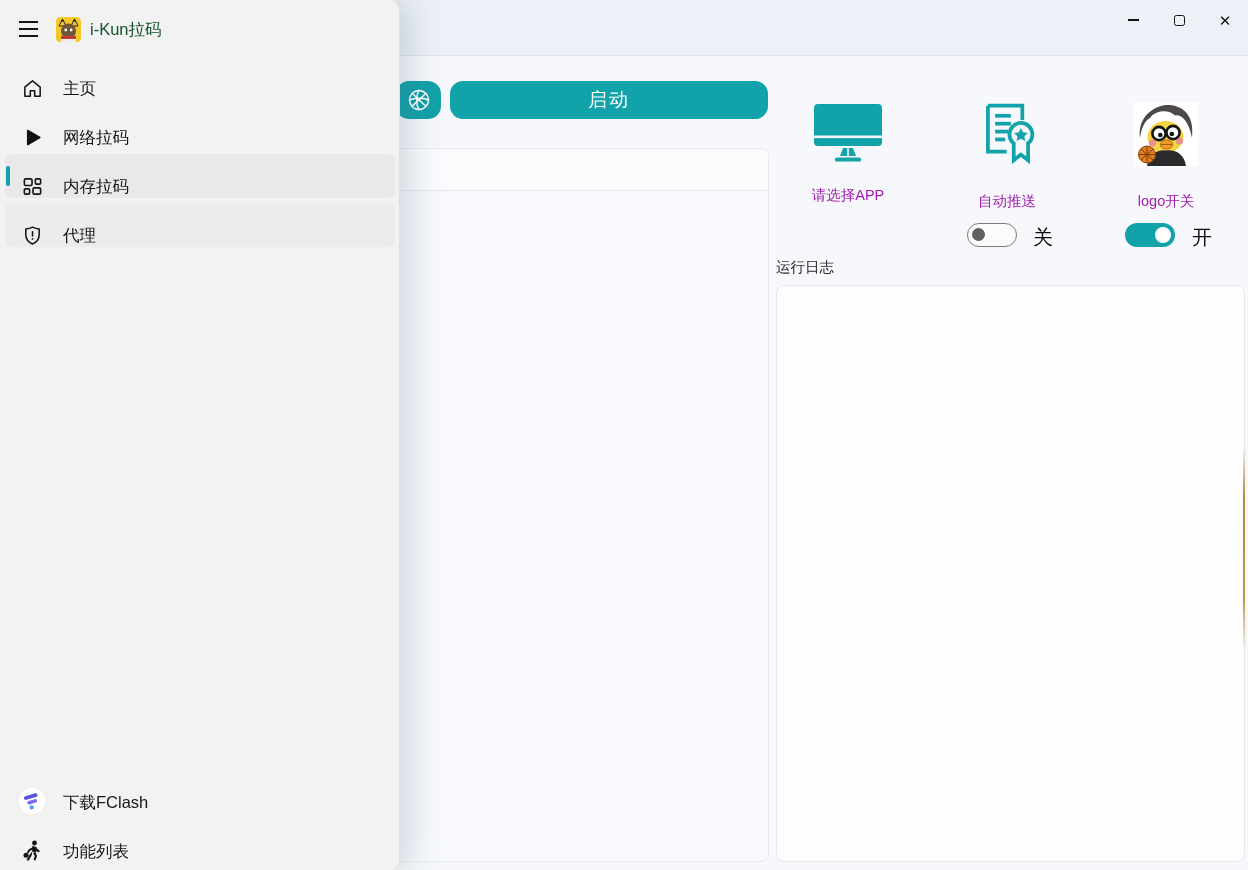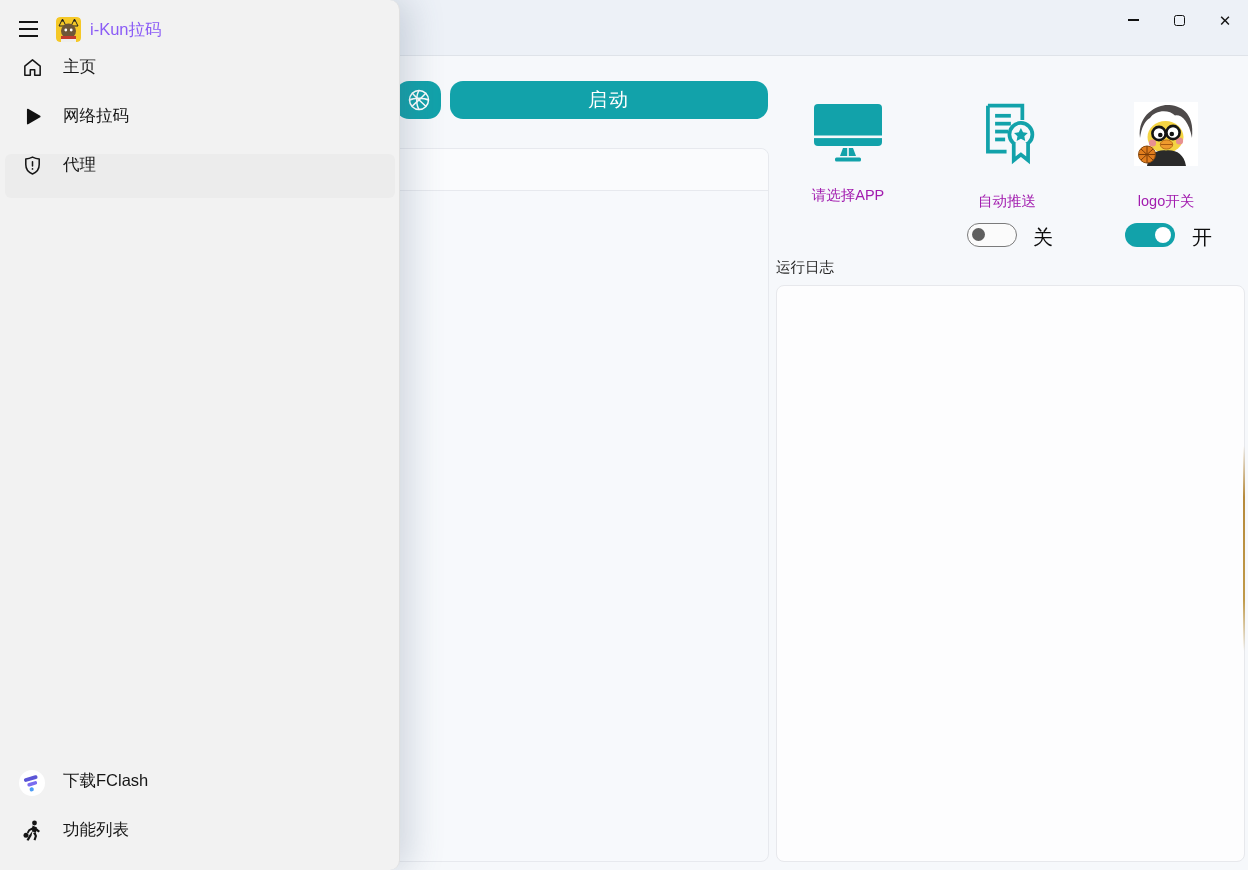--- a/index.html
+++ b/index.html
@@ -59,24 +59,24 @@
               background:linear-gradient(to bottom, rgba(192,154,74,0), #b68a3c 25%, #c09a4a 75%, rgba(192,154,74,0)); }
 
   
   .sidebar { position:absolute; left:0; top:0; width:400px; height:870px; background:#f2f2f2;
              border-right:1px solid #e0e0e0; border-radius:0 10px 10px 0;
              box-shadow:10px 0 34px rgba(70,90,120,.22); z-index:10; }
   .hamburger { position:absolute; left:16px; top:14px; width:30px; height:30px; display:flex;
                flex-direction:column; justify-content:center; gap:5px; cursor:pointer; }
   .hamburger span { display:block; width:19px; height:1.8px; background:#141414; margin-left:3px; }
   .app-logo { position:absolute; left:56px; top:17px; width:25px; height:25px; border-radius:4px; overflow:hidden; }
-  .app-title { position:absolute; left:90px; top:19px; font-size:16.5px; color:#8b5cf6; }
+  .app-title { position:absolute; left:90px; top:19px; font-size:16.5px; color:#14532d; }
 
   .nav { position:absolute; left:5px; top:56px; width:390px; display:flex; flex-direction:column; gap:5px; }
-  .nav-item { position:relative; height:44px; border-radius:6px; display:flex; align-items:flex-start;
+  .nav-item { position:relative; height:44px; border-radius:6px; display:flex; align-items:flex-end;
               padding-left:14px; cursor:pointer; }
   .nav-item .ic { width:26px; display:flex; justify-content:center; }
   .nav-item .lbl { margin-left:18px; font-size:16.5px; color:#161616; }
   .nav-item.selected { background:#e9e9e9; }
   .nav-item.hover { background:#ececec; }
   .sel-bar { position:absolute; left:1px; top:12px; width:3.5px; height:20px; border-radius:2px; background:#12a2aa; }
 
   .nav-bottom { position:absolute; left:5px; bottom:7px; width:390px; display:flex; flex-direction:column; gap:5px; }
 </style>
 </head>
@@ -209,20 +209,32 @@
         <span class="lbl">主页</span>
       </div>
       <div class="nav-item">
         <span class="ic">
           <svg width="23" height="23" viewBox="0 0 24 24">
               <path d="M7 4.6 L19.6 12 L7 19.4 Z" fill="#111" stroke="#111" stroke-width="1.6" stroke-linejoin="round"></path>
             </svg>
         </span>
         <span class="lbl">网络拉码</span>
       </div>
+      <div class="nav-item selected">
+        <span class="sel-bar"></span>
+        <span class="ic">
+          <svg width="23" height="23" viewBox="0 0 24 24" fill="none" stroke="#161616" stroke-width="1.7" stroke-linejoin="round">
+            <rect x="3.5" y="4" width="8" height="7" rx="1.5"></rect>
+            <rect x="15" y="4" width="5.5" height="5.5" rx="1.2"></rect>
+            <rect x="3.5" y="14.5" width="5.5" height="5.5" rx="1.2"></rect>
+            <rect x="12.5" y="13.5" width="8" height="6.5" rx="1.5"></rect>
+          </svg>
+        </span>
+        <span class="lbl">内存拉码</span>
+      </div>
       <div class="nav-item hover">
         <span class="ic">
           <svg width="23" height="23" viewBox="0 0 24 24" fill="none" stroke="#161616" stroke-width="1.6" stroke-linejoin="round">
             <path d="M12 3.2 C14 4.2 16.5 5 19 5.3 V11 C19 15.8 16 19.3 12 20.8 C8 19.3 5 15.8 5 11 V5.3 C7.5 5 10 4.2 12 3.2 Z"></path>
             <line x1="12" y1="8.2" x2="12" y2="12.6" stroke-linecap="round"></line>
             <circle cx="12" cy="15.6" r="0.9" fill="#161616" stroke="none"></circle>
           </svg>
         </span>
         <span class="lbl">代理</span>
       </div>

